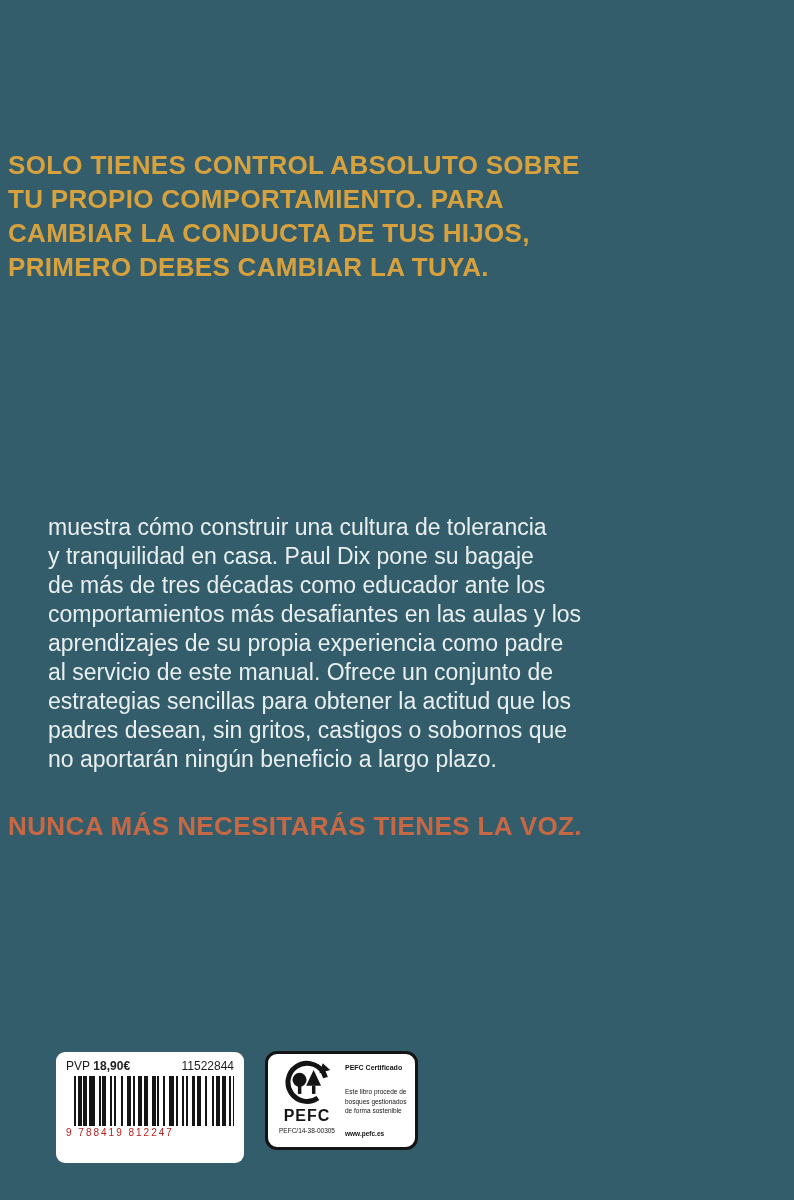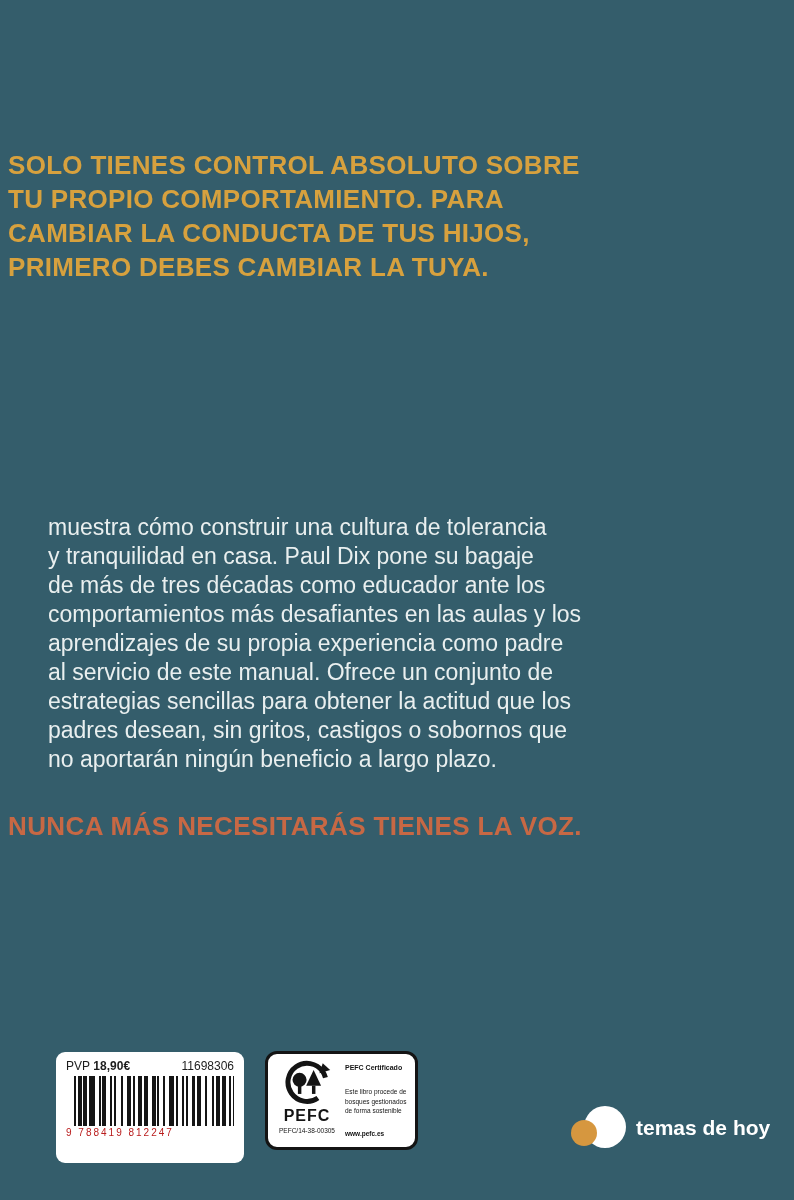--- a/index.html
+++ b/index.html
@@ -184,21 +184,21 @@
 al servicio de este manual. Ofrece un conjunto de
 estrategias sencillas para obtener la actitud que los
 padres desean, sin gritos, castigos o sobornos que
 no aportarán ningún beneficio a largo plazo.</div>
 
   <div class="center-block tagline">NUNCA MÁS NECESITARÁS TIENES LA VOZ.</div>
 
   <div class="barcode-label">
     <div class="barcode-top">
       <span><span>PVP</span>&nbsp;<span class="price">18,90€</span></span>
-      <span>11698306</span>
+      <span>11522844</span>
     </div>
     <div class="barcode-bars">
         <div class="bar" style="width: 1.9px;"></div>
         <div class="gap" style="width: 1.9px;"></div>
         <div class="bar" style="width: 3.8px;"></div>
         <div class="gap" style="width: 1.9px;"></div>
         <div class="bar" style="width: 3.8px;"></div>
         <div class="gap" style="width: 1.9px;"></div>
         <div class="bar" style="width: 5.7px;"></div>
         <div class="gap" style="width: 3.8px;"></div>
@@ -268,21 +268,14 @@
       <div class="pefc-name">PEFC</div>
       <div class="pefc-cert">PEFC/14-38-00305</div>
     </div>
     <div class="pefc-right">
       <div class="pefc-certified">PEFC Certificado</div>
       <div class="pefc-desc">Este libro procede de bosques gestionados de forma sostenible</div>
       <div class="pefc-url">www.pefc.es</div>
     </div>
   </div>
 
-  <div class="publisher">
-    <div class="pub-mark">
-      <div class="pub-circle-white"></div>
-      <div class="pub-circle-orange"></div>
-    </div>
-    <div class="pub-name">temas de hoy</div>
-  </div>
 
 </div>
 
 </body></html>

